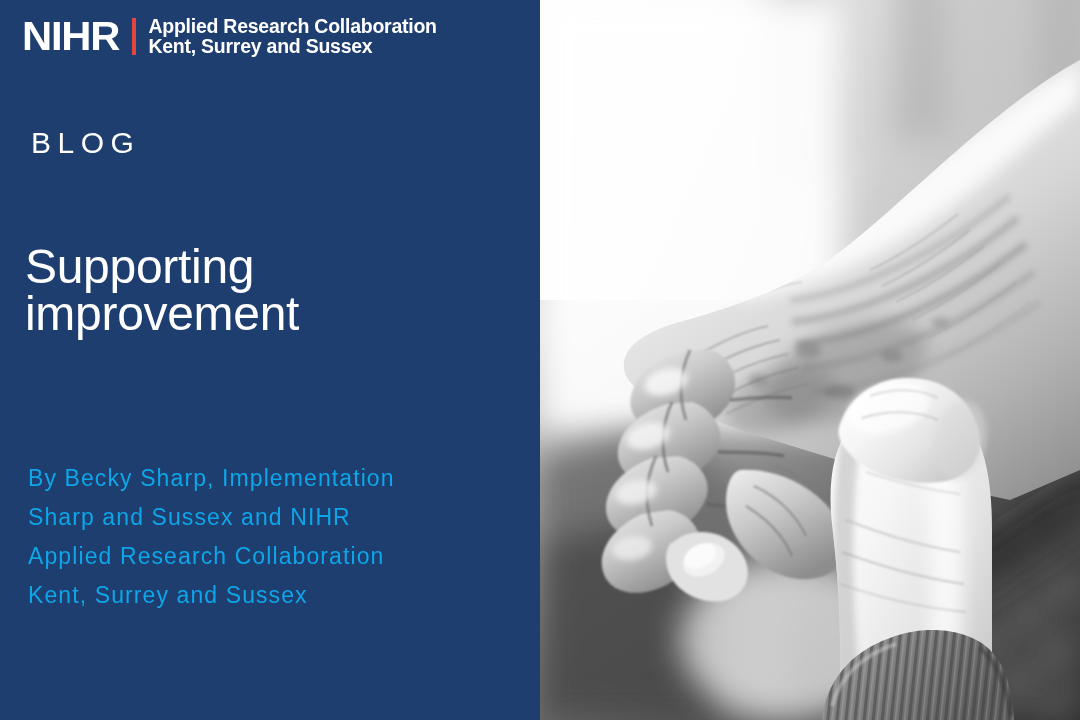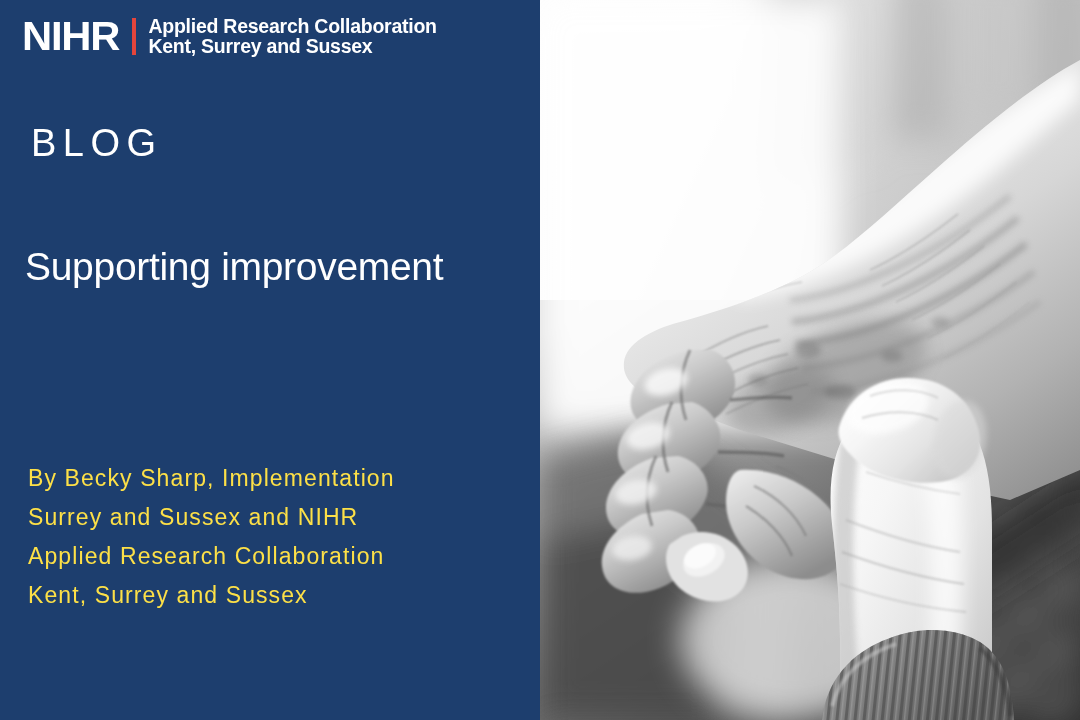--- a/index.html
+++ b/index.html
@@ -75,53 +75,53 @@
     white-space: nowrap;
   }
 
   
   #eyebrow {
     position: absolute;
     left: 31px;
     top: 120px;
     font-family: "Liberation Sans", sans-serif;
     font-weight: 300;
-    font-size: 38px;
+    font-size: 30px;
     line-height: 46px;
     letter-spacing: 6.5px;
     color: #ffffff;
     white-space: nowrap;
   }
 
   
   #headline {
     position: absolute;
     left: 25px;
     top: 243px;
     width: 495px;
     font-family: "Liberation Sans", sans-serif;
     font-weight: 400;
-    font-size: 39px;
+    font-size: 48px;
     line-height: 47px;
     letter-spacing: -0.3px;
     color: #ffffff;
   }
 
   
   #byline {
     position: absolute;
     left: 28px;
     top: 459px;
     width: 500px;
     font-family: "Liberation Sans", sans-serif;
     font-weight: 400;
     font-size: 23px;
     line-height: 39px;
     letter-spacing: 1.1px;
-    color: #fde047;
+    color: #0ea5e9;
   }
   #byline .bl { display: block; white-space: nowrap; }
 
   
   #photo {
     position: absolute;
     left: 540px;
     top: 0;
     width: 540px;
     height: 720px;
@@ -148,21 +148,21 @@
     </div>
 
     <div id="eyebrow">BLOG</div>
 
     <div id="headline">
       <span>Supporting improvement</span><br>
     </div>
 
     <div id="byline">
       <span class="bl">By Becky Sharp, Implementation</span>
-      <span class="bl">Surrey and Sussex and NIHR</span>
+      <span class="bl">Sharp and Sussex and NIHR</span>
       <span class="bl">Applied Research Collaboration</span>
       <span class="bl">Kent, Surrey and Sussex</span>
     </div>
   </div>
 
   <div id="photo">
     <svg viewBox="0 0 540 720" preserveAspectRatio="xMidYMid slice">
       <defs>
 
         <linearGradient id="bgTop" x1="0" y1="0" x2="1" y2="0.35">

